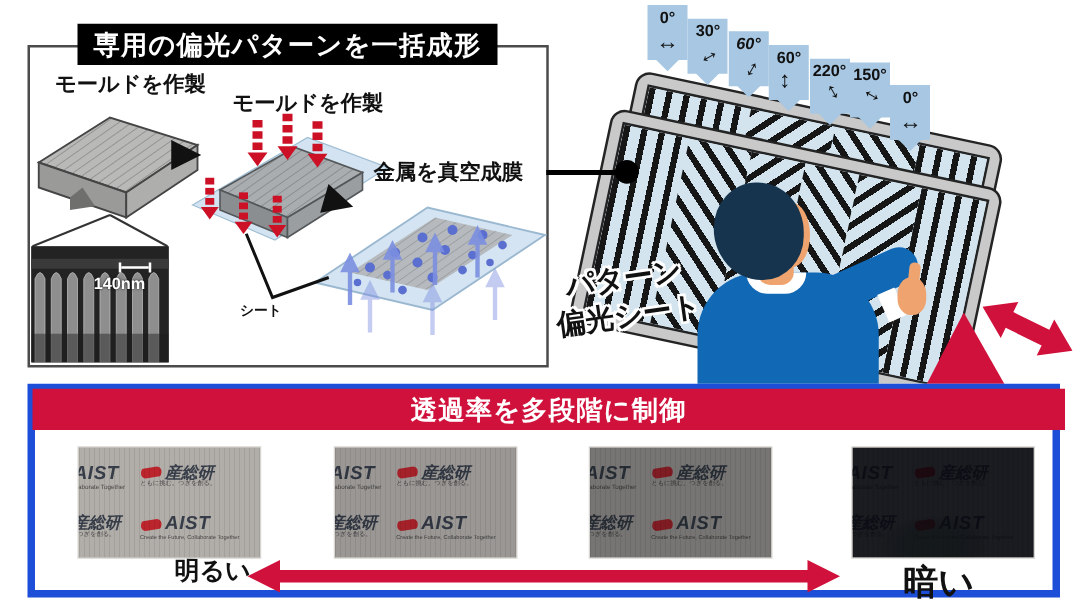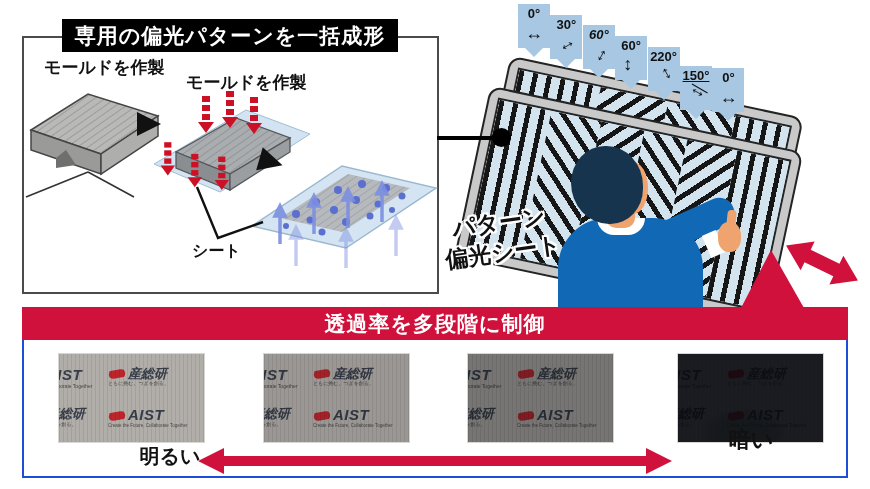--- a/index.html
+++ b/index.html
@@ -8,21 +8,21 @@
   .abs{position:absolute;}
 
   
   .top-box{left:22px;top:36px;width:413px;height:254px;border:2px solid #4b4b4b;background:#fff;z-index:1;}
   .top-banner{left:62px;top:19px;width:336px;height:33px;background:#000;color:#fff;z-index:3;
               display:flex;align-items:center;justify-content:center;font-size:21px;font-weight:800;letter-spacing:1px;}
   .step-label{font-size:17px;font-weight:800;z-index:3;white-space:nowrap;}
   .lbl-mold{left:44px;top:56px;text-align:center;}
   .lbl-imprint{left:186px;top:71px;}
   .lbl-deposit{left:299px;top:126px;}
-  .lbl-sheet{left:192px;top:241px;font-size:16px;font-weight:800;z-index:3;}
+  .lbl-sheet{left:192px;top:241px;font-size:11px;font-weight:800;z-index:3;}
 
   .tri{width:0;height:0;border-top:12px solid transparent;border-bottom:12px solid transparent;
        border-left:24px solid #111;z-index:3;}
   .tri-1{left:137px;top:112px;}
   .tri-2{left:259px;top:150px;transform:rotate(16deg);}
 
   .sem{left:25px;top:197px;width:110px;height:93px;background:#232323;z-index:2;overflow:hidden;}
   .sem-bar{left:70px;top:13px;width:22px;height:8px;border-left:2px solid #fff;border-right:2px solid #fff;}
   .sem-bar-line{margin-top:3px;height:2px;background:#fff;}
   .sem-label{left:50px;top:22px;color:#fff;font-size:13px;font-weight:800;text-shadow:0 0 2px #000;}
@@ -64,60 +64,61 @@
   .caption-pattern{left:434px;top:208px;width:134px;z-index:35;transform:rotate(-8deg);
       font-size:23px;font-weight:800;text-align:center;line-height:1.3;
       text-shadow:-2px -2px 0 #fff,2px -2px 0 #fff,-2px 2px 0 #fff,2px 2px 0 #fff,0 -2px 0 #fff,0 2px 0 #fff,-2px 0 0 #fff,2px 0 0 #fff;}
   .caption-slide{left:768px;top:174px;width:102px;z-index:35;font-size:24px;font-weight:800;text-align:center;line-height:1.3;}
 
   .red-wedge{left:741px;top:250px;width:0;height:0;z-index:24;
       border-left:30px solid transparent;border-right:33px solid transparent;border-bottom:58px solid #d0113b;}
   .slide-arrow{left:774px;top:232px;z-index:26;}
 
   
-  .bottom-box{left:22px;top:307px;width:826px;height:171px;border:2px solid #1d4ed8;background:#fff;z-index:40;box-sizing:border-box;}
+  .bottom-box{left:22px;top:307px;width:826px;height:171px;border:6px solid #1d4ed8;background:#fff;z-index:40;box-sizing:border-box;text-align:center;}
   .bottom-banner{position:absolute;left:-2px;top:-2px;width:826px;height:33px;background:#d0113b;color:#fff;
       display:flex;align-items:center;justify-content:center;font-size:21px;font-weight:800;letter-spacing:1px;}
   .photo{position:absolute;top:45px;width:145px;height:88px;background:#b7b3ae;overflow:hidden;box-shadow:0 0 0 1px #d8d6d2;}
   .photo-inner{position:absolute;inset:0;display:flex;flex-direction:column;justify-content:space-around;padding:4px 2px;box-sizing:border-box;}
   .photo-texture{position:absolute;inset:0;background:repeating-linear-gradient(90deg,rgba(0,0,0,0.08) 0 1px,transparent 1px 4px);pointer-events:none;}
   .photo-dark-overlay{position:absolute;inset:0;background:#05070c;pointer-events:none;}
   .photo-glare{position:absolute;inset:0;display:none;pointer-events:none;
       background:radial-gradient(ellipse 40% 35% at 45% 88%,rgba(90,140,90,0.55),rgba(40,70,50,0.2) 60%,transparent 75%);}
   .photo.glare .photo-glare{display:block;}
   .logo-row{display:flex;align-items:flex-start;gap:8px;}
   .logo-cell{display:flex;flex-direction:column;line-height:1.1;}
   .cell-cut{margin-left:-15px;width:54px;overflow:hidden;flex:none;}
   .logo-line{display:flex;align-items:center;gap:2px;}
   .t-aist{font-size:15px;font-weight:900;font-style:italic;color:#39404c;letter-spacing:0.5px;white-space:nowrap;}
   .t-jp{font-size:13px;font-weight:900;font-style:italic;color:#39404c;white-space:nowrap;}
   .tagline{font-size:5px;color:#4c4c4c;white-space:nowrap;transform-origin:left top;}
   .swoosh{display:inline-block;width:18px;height:8px;background:#c4272f;border-radius:1px 8px 1px 8px;
       transform:rotate(-10deg) skewX(-28deg);flex:none;}
   .lbl-bright{left:120px;top:443px;width:100px;text-align:center;font-size:20px;font-weight:800;z-index:41;}
-  .lbl-dark{left:706px;top:425px;width:90px;text-align:center;font-size:22px;font-weight:800;z-index:41;}
+  .lbl-dark{left:706px;top:447px;width:90px;text-align:center;font-size:28px;font-weight:800;z-index:41;}
   .range-arrow{left:198px;top:448px;width:474px;height:26px;z-index:41;}
   .range-shaft{position:absolute;left:24px;right:24px;top:8px;height:10px;background:#d0113b;}
   .range-arrow::before{content:'';position:absolute;left:0;top:0;width:0;height:0;
       border-top:13px solid transparent;border-bottom:13px solid transparent;border-right:26px solid #d0113b;}
   .range-arrow::after{content:'';position:absolute;right:0;top:0;width:0;height:0;
       border-top:13px solid transparent;border-bottom:13px solid transparent;border-left:26px solid #d0113b;}
 </style>
 </head>
 <body>
 
 <div class="canvas">
 
   <div class="abs top-box"></div>
   <div class="abs top-banner">
     <span>専用の偏光パターンを一括成形</span>
   </div>
 
   <div class="abs step-label lbl-mold">モールドを作製</div>
   <div class="abs step-label lbl-imprint">モールドを作製</div>
+  <div class="abs step-label lbl-deposit">金属を真空成膜</div>
 
   <svg class="abs" style="left:26px;top:80px;z-index:2;" width="136" height="102" viewBox="0 0 136 102">
     <defs>
       <pattern id="hatch1" width="6" height="6" patternTransform="rotate(55)" patternUnits="userSpaceOnUse">
         <rect width="6" height="6" fill="#b9b9b7"></rect>
           <line x1="0" y1="0" x2="0" y2="6" stroke="#8f8f8d" stroke-width="1.4"></line>
       </pattern>
     </defs>
     <polygon points="5,50 62,14 132,36 75,74" fill="url(#hatch1)" stroke="#454545" stroke-width="1.5"></polygon>
     <polygon points="5,50 75,74 75,94 5,70" fill="#9a9a98" stroke="#454545" stroke-width="1.5"></polygon>
@@ -188,20 +189,41 @@
     <use href="#barr" x="96" y="84" opacity="0.45"></use>
     <use href="#barr" x="146" y="72" opacity="0.45"></use>
   </svg>
 
   <svg class="abs" style="left:22px;top:36px;z-index:2;" width="413" height="254" viewBox="0 0 413 254">
     <line x1="66" y1="136" x2="4" y2="161" stroke="#333" stroke-width="1.6"></line>
     <line x1="66" y1="136" x2="112" y2="161" stroke="#333" stroke-width="1.6"></line>
     <polyline points="175,151 196,202 241,186" fill="none" stroke="#111" stroke-width="2.4"></polyline>
   </svg>
 
+  <div class="abs sem">
+    <svg width="110" height="93" viewBox="0 0 110 93">
+      <rect width="110" height="93" fill="#232323"></rect>
+      <rect y="10" width="110" height="8" fill="#3a3a3a"></rect>
+      <g fill="#8e8e8e" stroke="#bdbdbd" stroke-width="0.6">
+        <path d="M3 93 L3 26 Q7 16 11 26 L11 93 Z"></path>
+          <path d="M16 93 L16 26 Q20 16 24 26 L24 93 Z"></path>
+        <path d="M29 93 L29 26 Q33 16 37 26 L37 93 Z"></path>
+          <path d="M42 93 L42 26 Q46 16 50 26 L50 93 Z"></path>
+        <path d="M55 93 L55 26 Q59 16 63 26 L63 93 Z"></path>
+          <path d="M68 93 L68 26 Q72 16 76 26 L76 93 Z"></path>
+        <path d="M81 93 L81 26 Q85 16 89 26 L89 93 Z"></path>
+          <path d="M94 93 L94 26 Q98 16 102 26 L102 93 Z"></path>
+      </g>
+      <rect y="70" width="110" height="23" fill="#1a1a1a" opacity="0.45"></rect>
+    </svg>
+    <div class="abs sem-bar">
+        <div class="sem-bar-line"></div>
+      </div>
+    <span class="abs sem-label">140nm</span>
+  </div>
 
   <div class="abs tri tri-1"></div>
   <div class="abs tri tri-2"></div>
   <div class="abs lbl-sheet">シート</div>
 
   <div class="abs connector-line"></div>
   <div class="abs connector-dot"></div>
 
   <div class="abs panel panel-back">
     <div class="stripes">
@@ -236,21 +258,21 @@
       <span class="angle-arrow" style="transform: rotate(-60deg);">↔</span>
     </div>
       <div class="angle-tag" style="left: 615.2px; top: 36.1px;">
       <span class="angle-label">60°</span>
       <span class="angle-arrow" style="transform: rotate(90deg);">↔</span>
     </div>
       <div class="angle-tag" style="left: 647.6px; top: 46.8px;">
       <span class="angle-label">220°</span>
       <span class="angle-arrow" style="transform: rotate(-120deg);">↔</span>
     </div>
-      <div class="angle-tag" style="left: 680px; top: 66px; text-decoration: underline;">
+      <div class="angle-tag" style="left: 680px; top: 50px;">
       <span class="angle-label">150°</span>
       <span class="angle-arrow" style="transform: rotate(-150deg);">↔</span>
     </div>
       <div class="angle-tag" style="left: 712.4px; top: 68.2px;">
       <span class="angle-label">0°</span>
       <span class="angle-arrow" style="transform: rotate(0deg);">↔</span>
     </div>
     </div>
 
   <div class="abs person-arm"></div>

